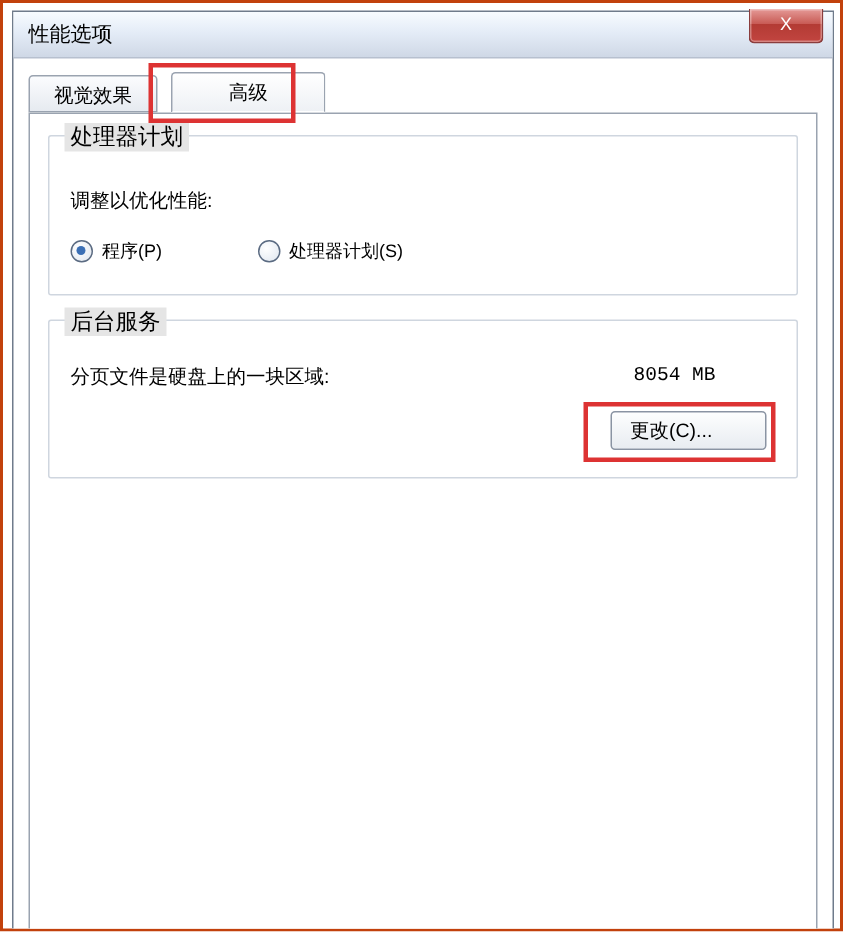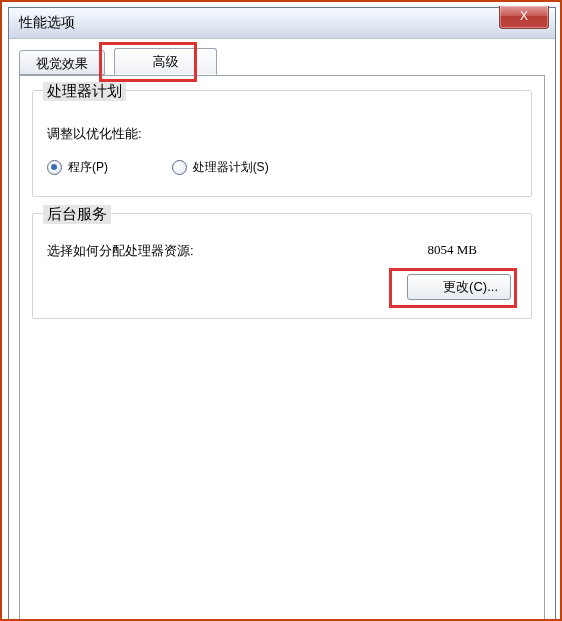--- a/index.html
+++ b/index.html
@@ -20,22 +20,22 @@
   .tabpanel{position:absolute;left:0;right:0;top:27px;height:560px;border:1px solid #9aa3b0;background:#fff;box-sizing:border-box;padding:14px 12px}
   .group{border:1px solid #cfd6df;border-radius:2px;padding:16px 14px 18px;position:relative;margin-bottom:16px}
   .group-title{position:absolute;top:-9px;left:10px;background:#e5e5e5;padding:0 4px;font-size:15px}
   .line{margin:6px 0;font-size:13px}
   .radios{margin-top:16px}
   .radio{display:inline-flex;align-items:center;margin-right:60px;font-size:12px}
   .radio .dot{width:13px;height:13px;border:1px solid #5b6b82;border-radius:50%;margin-right:6px;position:relative;background:radial-gradient(circle at 35% 35%,#fff,#dfe6ef)}
   .radio.checked .dot::after{content:"";position:absolute;left:3px;top:3px;width:6px;height:6px;border-radius:50%;background:#3b6fb5}
   .row-kv{display:flex;margin-top:12px}
   .row-kv .k{flex:0 0 auto}
-  .row-kv .v{margin-left:auto;padding-right:40px;font-family:Liberation Serif, serif}
-  .btn{display:inline-block;min-width:104px;height:26px;border:1px solid #8a94a3;background:linear-gradient(#fdfefe,#e8ecf1);border-radius:3px;text-align:right;line-height:24px;font-size:13px;padding:0 12px;box-sizing:border-box}
+  .row-kv .v{margin-left:auto;padding-right:40px;font-family:Liberation Mono, monospace}
+  .btn{display:inline-block;min-width:104px;height:26px;border:1px solid #8a94a3;background:linear-gradient(#fdfefe,#e8ecf1);border-radius:3px;text-align:left;line-height:24px;font-size:13px;padding:0 12px;box-sizing:border-box}
   .btn-wrap{position:relative;text-align:right;margin-top:14px;padding-right:6px}
   .btn-highlight{position:absolute;border:3px solid #d33;pointer-events:none;box-sizing:border-box}
   .btn-highlight.b{right:0;top:-6px;width:128px;height:40px}
   .desc{font-size:13px;line-height:1.7}
 </style>
 </head>
 <body>
 
 <div class="screenshot-frame">
   <div class="window">
@@ -70,21 +70,21 @@
             <label class="radio">
               <span class="dot"></span>
               <span>处理器计划(S)</span>
             </label>
           </div>
         </div>
 
         <div class="group">
           <div class="group-title">后台服务</div>
           <div class="row-kv">
-            <span class="k">选择如何分配处理器资源:</span>
+            <span class="k">分页文件是硬盘上的一块区域:</span>
             <span class="v">8054 MB</span>
           </div>
           <div class="btn-wrap">
             <span class="btn">
               <span>更改(C)...</span>
             </span>
             <div class="btn-highlight b"></div>
           </div>
         </div>
 

